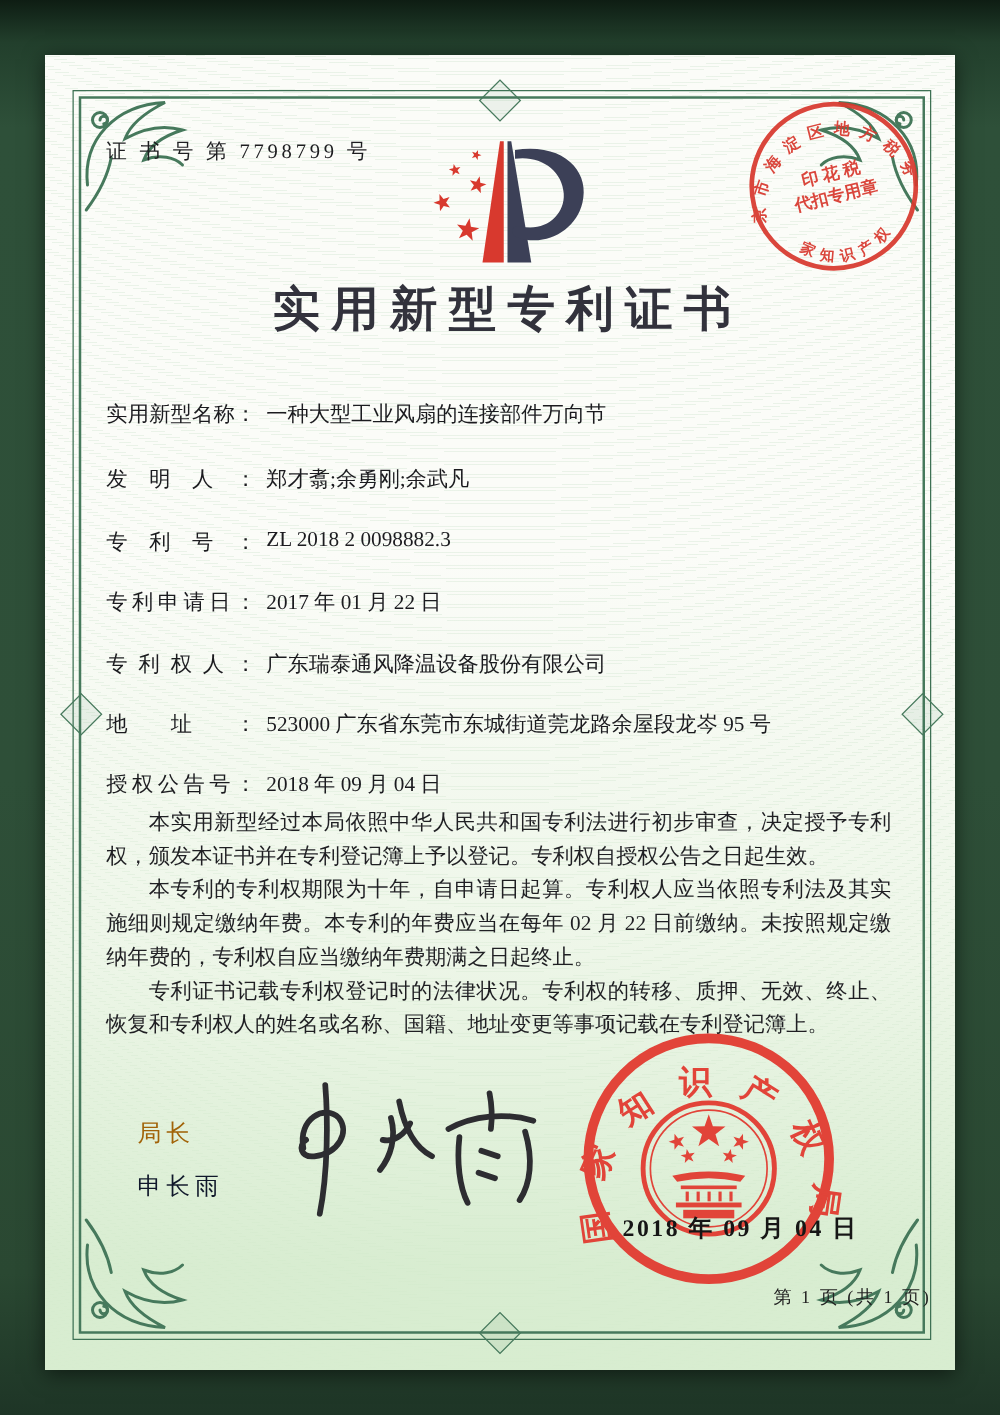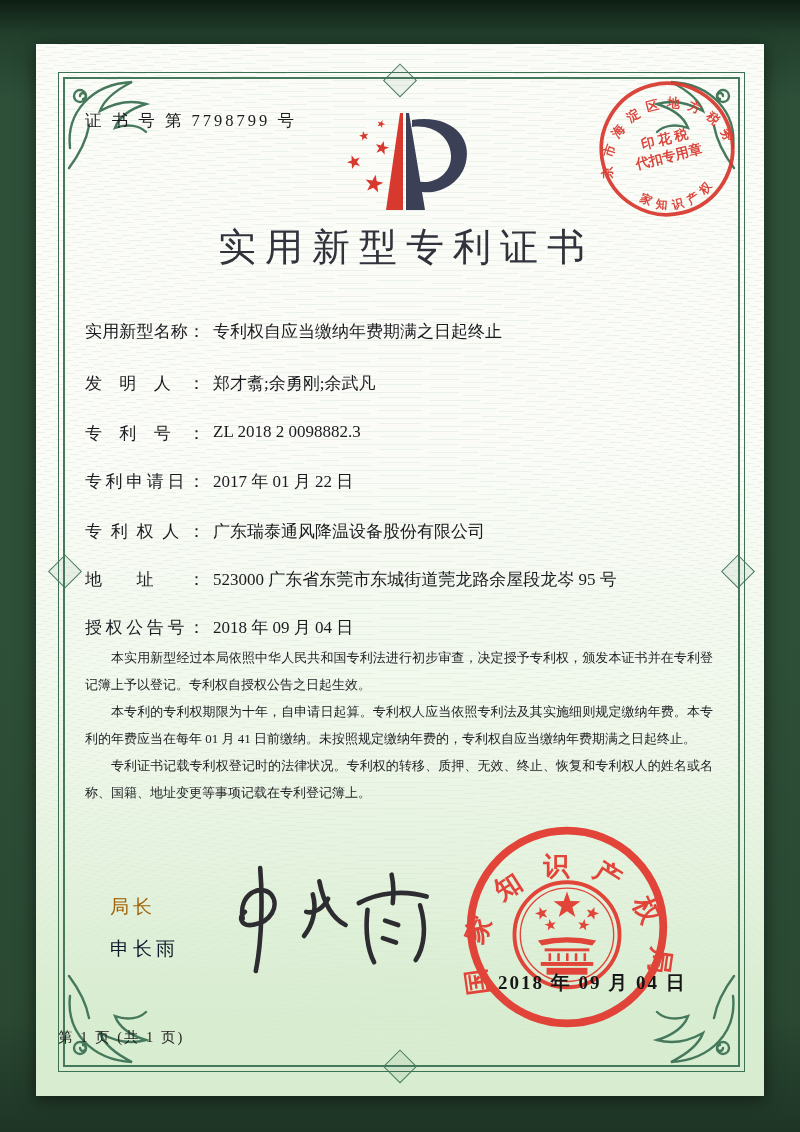--- a/index.html
+++ b/index.html
@@ -29,41 +29,41 @@
   .edge-orn.t{left:50%;top:24px;transform:translateX(-50%) rotate(45deg);}
   .edge-orn.b{left:50%;bottom:20px;transform:translateX(-50%) rotate(45deg);}
   .edge-orn.l{left:18px;top:50%;transform:translateY(-50%) rotate(45deg);}
   .edge-orn.r{right:15px;top:50%;transform:translateY(-50%) rotate(45deg);}
   .edge-orn i{display:block;width:100%;height:100%;border:1.6px solid #46795c;background:rgba(70,121,92,.08);}
 
   .cert-no{position:absolute;left:49px;top:66px;font-size:16.5px;letter-spacing:3px;color:#1d1d20;text-align:right;}
 
   .logo{position:absolute;left:288px;top:66px;width:156px;height:106px;}
   .title{position:absolute;left:22px;right:19px;top:178px;text-align:center;
-    font-size:38px;font-weight:400;letter-spacing:9px;padding-left:9px;color:#32323c;}
+    font-size:38px;font-weight:700;letter-spacing:9px;padding-left:9px;color:#32323c;}
 
   .fields{position:absolute;left:49px;top:272px;width:640px;font-size:17px;color:#1b1b1f;}
   .row{position:absolute;left:0;white-space:nowrap;}
   .lbl{display:inline-block;width:120px;text-align:justify;text-align-last:justify;vertical-align:top;}
   .val{margin-left:8px;}
   .row .second{position:absolute;left:282px;top:0;}
 
-  .body-text{position:absolute;left:49px;top:600px;width:628px;font-size:13px;line-height:27px;
+  .body-text{position:absolute;left:49px;top:600px;width:628px;font-size:17px;line-height:27px;
     color:#1f1f23;text-align:justify;}
   .body-text p{margin:0;text-indent:2em;}
 
   .director{position:absolute;left:74px;top:850px;font-size:19px;letter-spacing:4px;color:#a16207;}
   .director-name{position:absolute;left:74px;top:892px;font-size:19px;letter-spacing:4px;color:#0f172a;}
   .signature{position:absolute;left:176px;top:816px;width:230px;height:118px;}
 
   .tax-stamp{position:absolute;left:556px;top:30px;width:150px;height:150px;transform:rotate(-14deg);opacity:.93;}
   .big-seal{position:absolute;left:424px;top:776px;width:214px;height:214px;opacity:.95;}
   .seal-date{position:absolute;left:462px;top:926px;font-size:19px;letter-spacing:2px;color:#161616;font-weight:600;white-space:nowrap;}
 
-  .footer{position:absolute;left:22px;right:19px;top:984px;text-align:left;font-size:14.5px;letter-spacing:2px;color:#222;}
+  .footer{position:absolute;left:22px;right:19px;top:984px;text-align:right;font-size:14.5px;letter-spacing:2px;color:#222;}
 </style>
 </head>
 <body>
 
 <div id="stage">
   <div class="paper">
 
     <div class="tint"></div>
 
     <div class="frame"></div>
@@ -146,21 +146,21 @@
       <g fill="#3c4057">
         <polygon points="82,3 85,3 101,100 82,100"></polygon>
         <path d="M88,10 C128,4 148,28 142,52 C137,74 113,88 90,80 C84,78 84,70 92,71 C112,76 128,62 127,45 C126,26 108,14 88,17 Z"></path>
       </g>
     </svg>
 
     <div class="title">实用新型专利证书</div>
 
     <div class="fields">
       <div class="row" style="top:4px">
-        <span class="lbl">实用新型名称：</span><span class="val">专利权自应当缴纳年费期满之日起终止</span>
+        <span class="lbl">实用新型名称：</span><span class="val">一种大型工业风扇的连接部件万向节</span>
       </div>
       <div class="row" style="top:56px">
         <span class="lbl">发明人：</span><span class="val">郑才翥;余勇刚;余武凡</span>
       </div>
       <div class="row" style="top:106px">
         <span class="lbl">专利号：</span><span class="val">ZL 2018 2 0098882.3</span>
       </div>
       <div class="row" style="top:154px">
         <span class="lbl">专利申请日：</span><span class="val">2017 年 01 月 22 日</span>
       </div>
@@ -170,21 +170,21 @@
       <div class="row" style="top:252px">
         <span class="lbl">地址：</span><span class="val">523000 广东省东莞市东城街道莞龙路余屋段龙岑 95 号</span>
       </div>
       <div class="row" style="top:300px;right:0">
         <span class="lbl">授权公告号：</span><span class="val">2018 年 09 月 04 日</span>
       </div>
     </div>
 
     <div class="body-text">
       <p>本实用新型经过本局依照中华人民共和国专利法进行初步审查，决定授予专利权，颁发本证书并在专利登记簿上予以登记。专利权自授权公告之日起生效。</p>
-      <p>本专利的专利权期限为十年，自申请日起算。专利权人应当依照专利法及其实施细则规定缴纳年费。本专利的年费应当在每年 01 月 41 日前缴纳。未按照规定缴纳年费的，专利权自应当缴纳年费期满之日起终止。</p>
+      <p>本专利的专利权期限为十年，自申请日起算。专利权人应当依照专利法及其实施细则规定缴纳年费。本专利的年费应当在每年 02 月 22 日前缴纳。未按照规定缴纳年费的，专利权自应当缴纳年费期满之日起终止。</p>
       <p>专利证书记载专利权登记时的法律状况。专利权的转移、质押、无效、终止、恢复和专利权人的姓名或名称、国籍、地址变更等事项记载在专利登记簿上。</p>
     </div>
 
     <div class="director">局长</div>
     <div class="director-name">申长雨</div>
 
     <svg class="signature" viewBox="0 0 210 105">
       <g fill="none" stroke="#2d2d31" stroke-width="4.2" stroke-linecap="round" stroke-linejoin="round">
         <path d="M28,52 C24,30 44,20 54,30 C62,40 54,56 36,58 C26,59 24,50 30,46"></path>
         <path d="M44,6 C46,30 46,70 40,100"></path>

